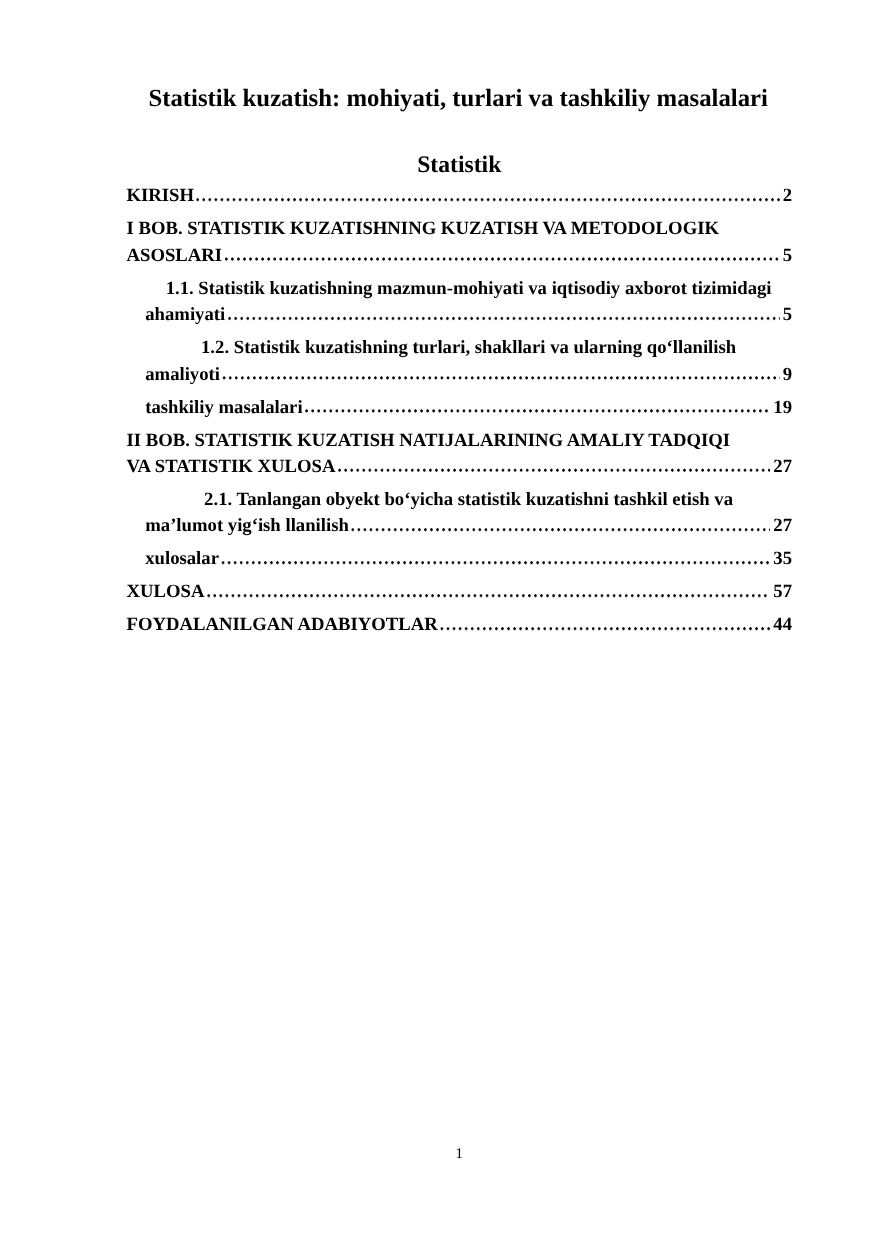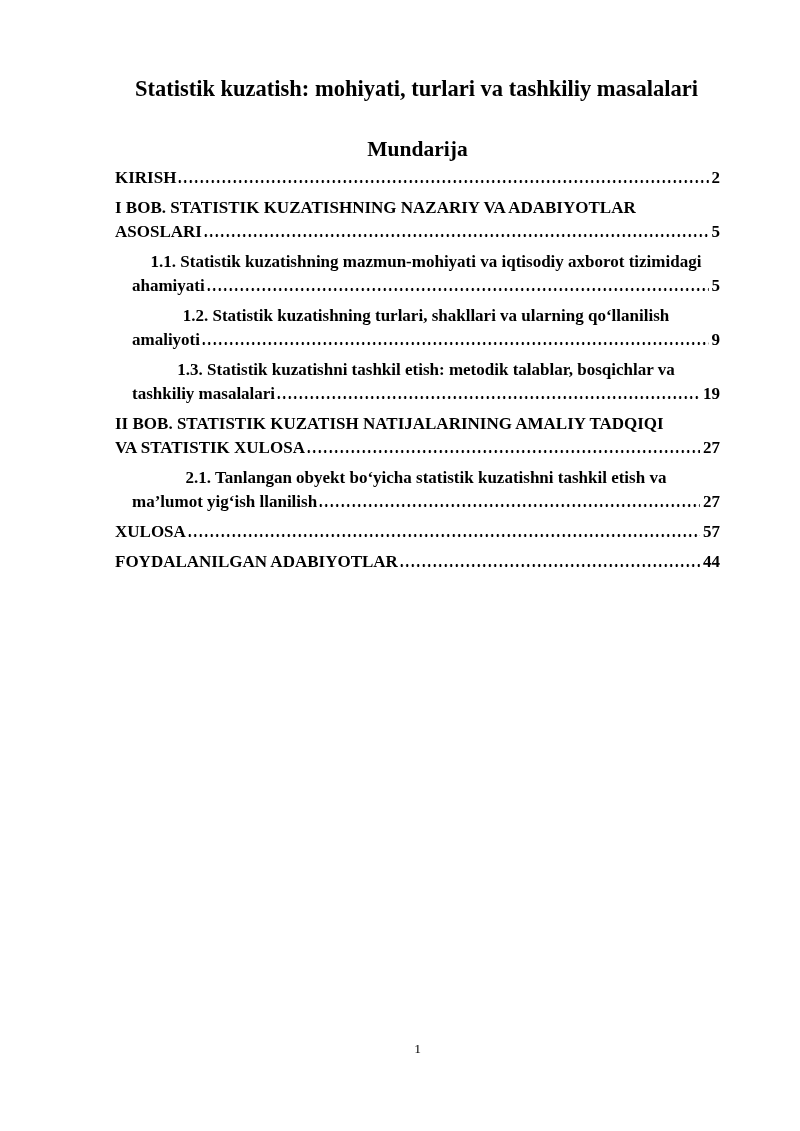--- a/index.html
+++ b/index.html
@@ -69,34 +69,34 @@
     line-height: 16px;
   }
 </style>
 </head>
 <body>
 
 <div class="page">
 
   <h1 class="doc-title">Statistik kuzatish: mohiyati, turlari va tashkiliy masalalari</h1>
 
-  <h2 class="toc-heading">Mundarija</h2>
+  <h2 class="toc-heading">Statistik</h2>
 
   <div class="toc">
 
     <div class="toc-entry lvl0">
       <div class="last-line">
         <span class="t">KIRISH</span>
         <span class="leader"></span>
         <span class="pg">2</span>
       </div>
     </div>
 
     <div class="toc-entry lvl0">
-      <div class="wrap-line">I BOB. STATISTIK KUZATISHNING NAZARIY VA ADABIYOTLAR</div>
+      <div class="wrap-line">I BOB. STATISTIK KUZATISHNING KUZATISH VA METODOLOGIK</div>
       <div class="last-line">
         <span class="t">ASOSLARI</span>
         <span class="leader"></span>
         <span class="pg">5</span>
       </div>
     </div>
 
     <div class="toc-entry lvl1">
       <div class="wrap-line">1.1. Statistik kuzatishning mazmun-mohiyati va iqtisodiy axborot tizimidagi</div>
       <div class="last-line">
@@ -109,21 +109,20 @@
     <div class="toc-entry lvl1">
       <div class="wrap-line">1.2. Statistik kuzatishning turlari, shakllari va ularning qo‘llanilish</div>
       <div class="last-line">
         <span class="t">amaliyoti</span>
         <span class="leader"></span>
         <span class="pg">9</span>
       </div>
     </div>
 
     <div class="toc-entry lvl1">
-      <div class="wrap-line">1.3. Statistik kuzatishni tashkil etish: metodik talablar, bosqichlar va</div>
       <div class="last-line">
         <span class="t">tashkiliy masalalari</span>
         <span class="leader"></span>
         <span class="pg">19</span>
       </div>
     </div>
 
     <div class="toc-entry lvl0">
       <div class="wrap-line">II BOB. STATISTIK KUZATISH NATIJALARINING AMALIY TADQIQI</div>
       <div class="last-line">
@@ -136,20 +135,25 @@
     <div class="toc-entry lvl1">
       <div class="wrap-line">2.1. Tanlangan obyekt bo‘yicha statistik kuzatishni tashkil etish va</div>
       <div class="last-line">
         <span class="t">ma’lumot yig‘ish llanilish</span>
         <span class="leader"></span>
         <span class="pg">27</span>
       </div>
     </div>
 
     <div class="toc-entry lvl1">
+      <div class="last-line">
+        <span class="t">xulosalar</span>
+        <span class="leader"></span>
+        <span class="pg">35</span>
+      </div>
     </div>
 
     <div class="toc-entry lvl0">
       <div class="last-line">
         <span class="t">XULOSA</span>
         <span class="leader"></span>
         <span class="pg">57</span>
       </div>
     </div>
 

